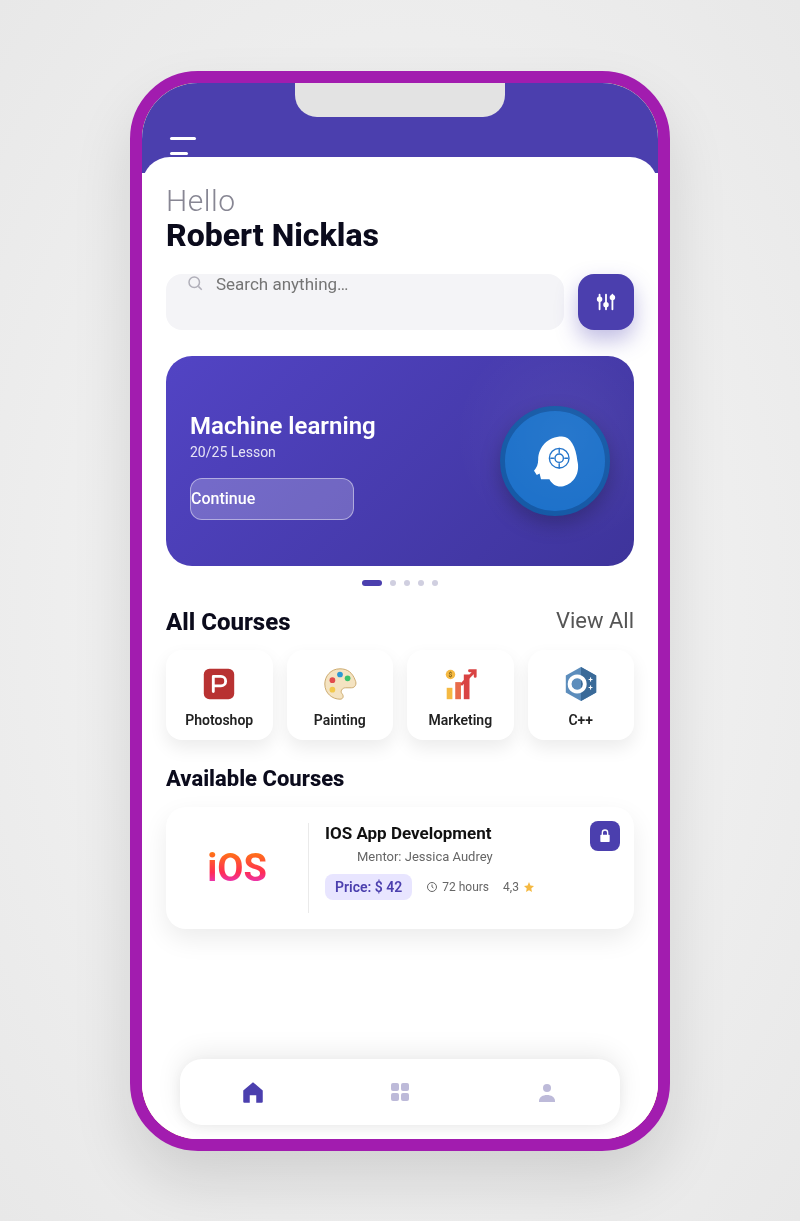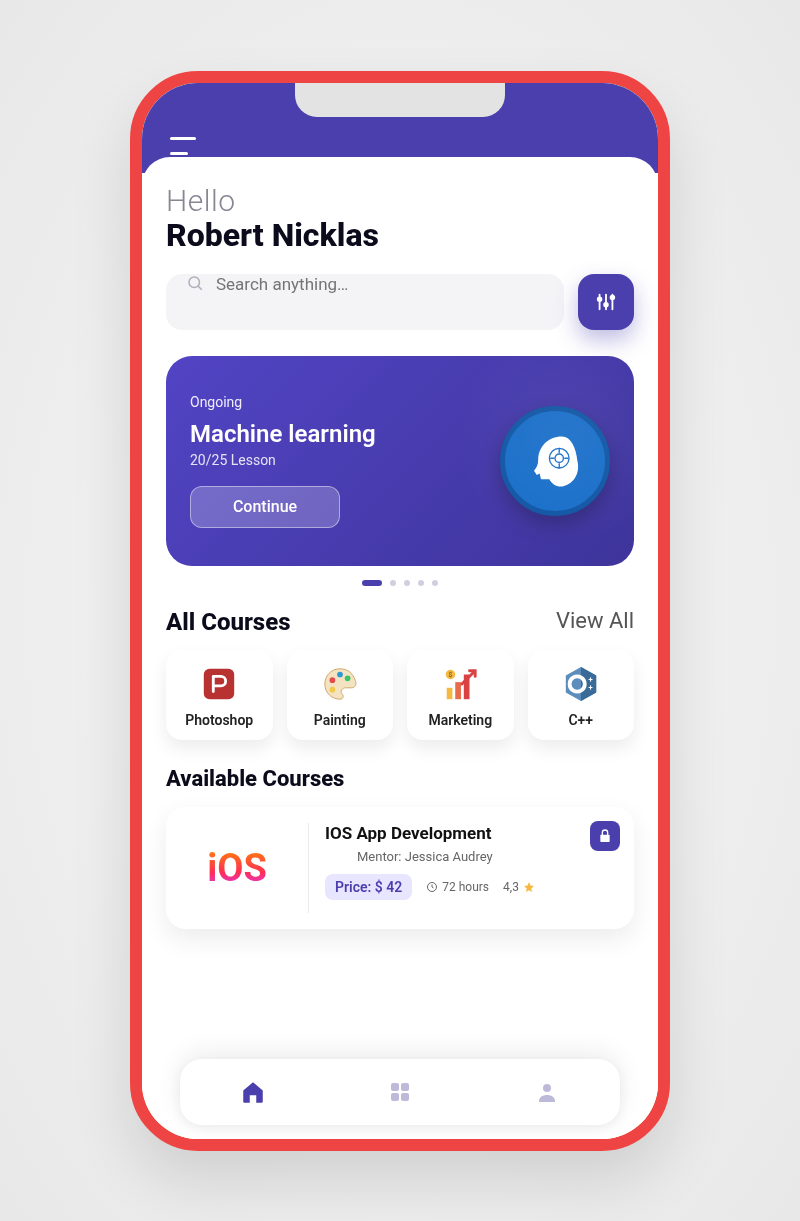--- a/index.html
+++ b/index.html
@@ -6,21 +6,21 @@
 body {
   width:800px; height:1221px;
   background: radial-gradient(ellipse at center, #f7f7f7 0%, #e8e8e8 100%);
   display:flex; align-items:center; justify-content:center;
   position:relative;
 }
 .phone-frame {
   width:540px; height:1080px;
   background:#eab308;
   border-radius:68px;
-  border:12px solid #ef4444;
+  border:12px solid #a21caf;
   box-shadow: 0 30px 60px rgba(0,0,0,.12), inset 0 0 0 2px #d0d0d0;
   position:relative;
   overflow:hidden;
 }
 .notch {
   position:absolute; top:0; left:50%; transform:translateX(-50%);
   width:210px; height:34px; background:#e3e3e3;
   border-radius:0 0 22px 22px; z-index:10;
 }
 .screen {
@@ -67,23 +67,23 @@
   display:flex; flex-direction:column; justify-content:center;
 }
 .ongoing-card::after{
   content:''; position:absolute; right:-40px; top:-30px; width:220px; height:220px;
   background: radial-gradient(circle, rgba(255,255,255,.06) 0%, transparent 70%);
 }
 .ongoing-label { font-size:14px; opacity:.9; }
 .ongoing-title { font-size:24px; font-weight:600; margin-top:10px; }
 .ongoing-sub { font-size:14px; opacity:.85; margin-top:4px; }
 .continue-btn {
-  margin-top:18px; width:150px; height:42px;
+  margin-top:18px; width:164px; height:42px;
   background:rgba(255,255,255,.22); border:1px solid rgba(255,255,255,.45);
-  border-radius:12px; display:flex; align-items:center; justify-content:center;
+  border-radius:12px; display:flex; align-items:center; 
   font-size:16px; font-weight:500; color:#fff;
 }
 .ongoing-badge {
   position:absolute; right:24px; top:50%; transform:translateY(-50%);
   width:110px; height:110px; border-radius:55px;
   background:#1a6fc9; border:5px solid #1257a5;
   display:flex; align-items:center; justify-content:center;
   box-shadow:0 8px 20px rgba(0,0,0,.25);
 }
 
@@ -170,21 +170,20 @@
               <circle cx="5" cy="9" r="2" fill="#fff"></circle>
             <line x1="12" y1="4" x2="12" y2="20"></line>
               <circle cx="12" cy="15" r="2" fill="#fff"></circle>
             <line x1="19" y1="4" x2="19" y2="20"></line>
               <circle cx="19" cy="7" r="2" fill="#fff"></circle>
           </svg>
         </div>
       </div>
 
       <div class="ongoing-card">
-        <div class="ongoing-label">Ongoing</div>
         <div class="ongoing-title">Machine learning</div>
         <div class="ongoing-sub">20/25 Lesson</div>
         <div class="continue-btn">
           <span>Continue</span>
         </div>
         <div class="ongoing-badge">
           <svg width="70" height="70" viewBox="0 0 100 100">
             <path d="M60 15 C40 15 26 30 26 48 C26 54 24 60 20 64 L24 70 L28 68 L30 76 L42 76 C46 84 54 88 62 86 C78 82 86 66 82 50 C80 30 72 15 60 15 Z" fill="#fff"></path>
             <circle cx="56" cy="46" r="14" fill="none" stroke="#1a6fc9" stroke-width="2"></circle>
             <path d="M50 46 a6 6 0 0 1 12 0 a6 6 0 0 1 -12 0 M56 32 v6 M56 54 v6 M44 46 h4 M64 46 h4" stroke="#1a6fc9" stroke-width="2" fill="none" stroke-linecap="round"></path>

